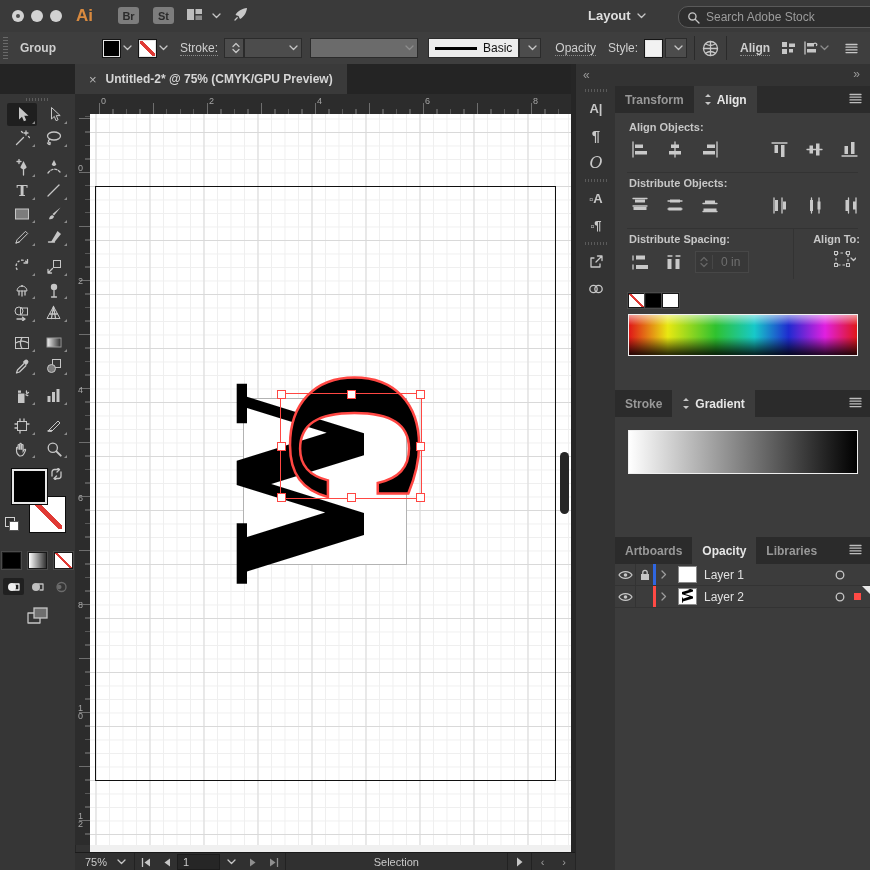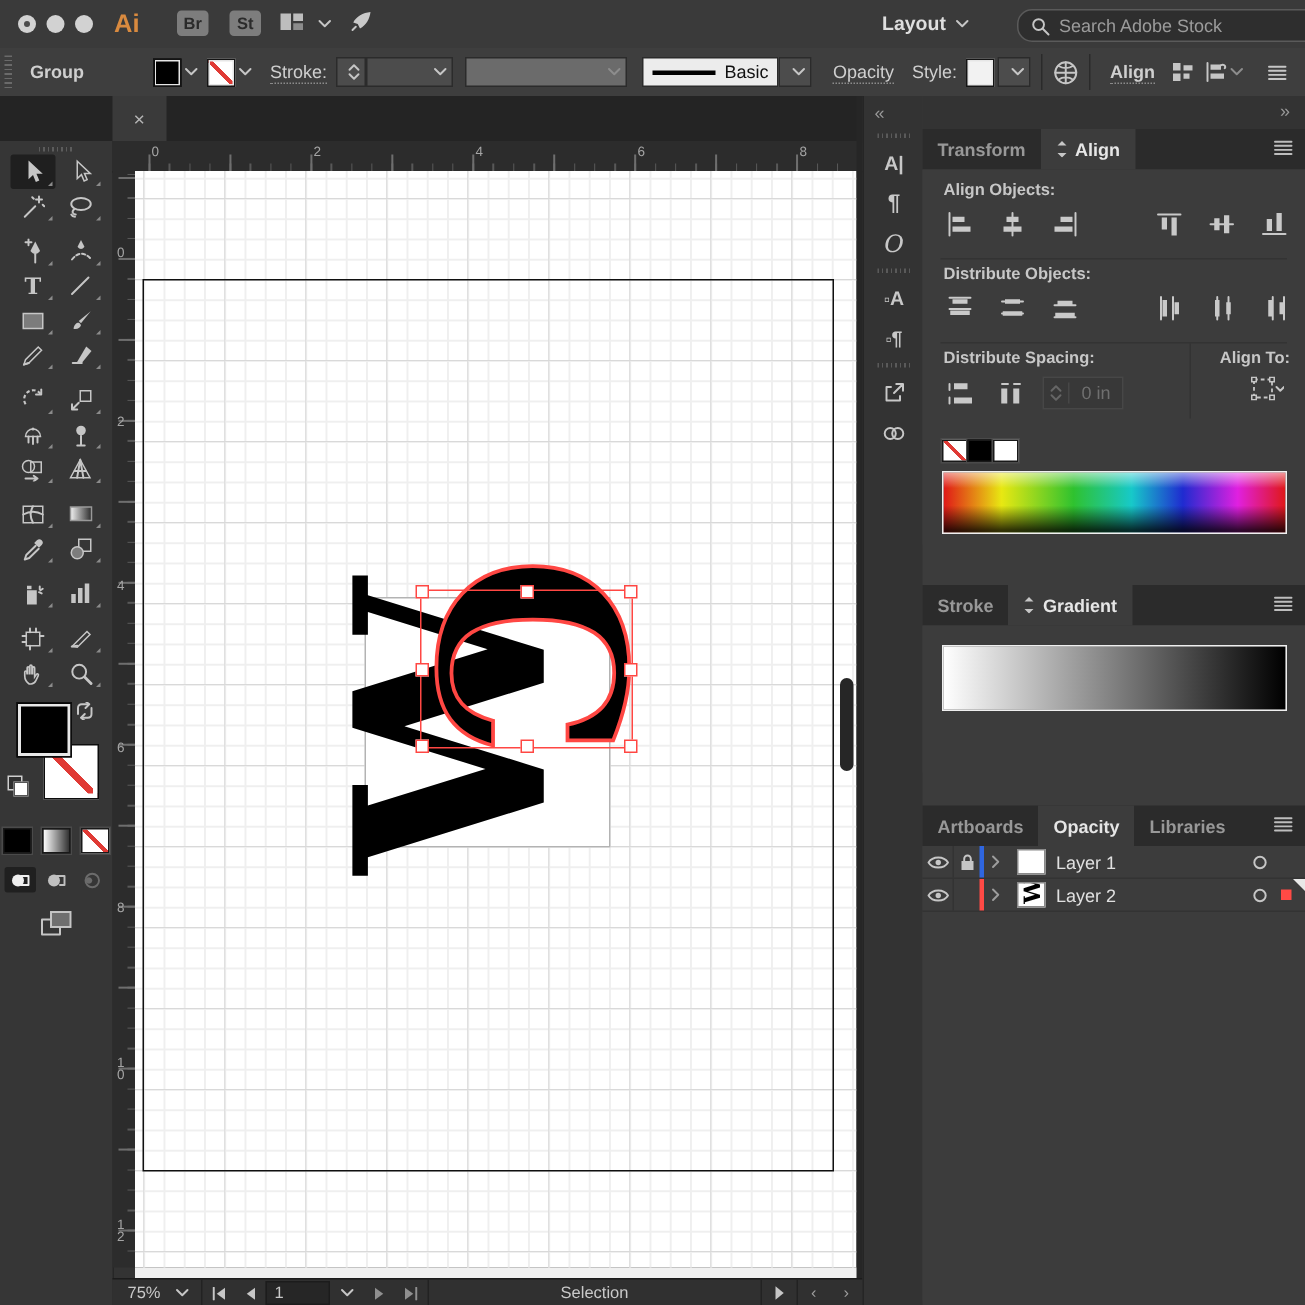--- a/index.html
+++ b/index.html
@@ -265,20 +265,21 @@
     <span class="ic" style="margin-right:12px">
         <svg width="13" height="11" viewBox="0 0 13 11">
           <path d="M1 1.5h11M1 4.2h11M1 6.9h11M1 9.6h11" stroke="currentColor" fill="none" stroke-width="1.3" stroke-linecap="round" stroke-linejoin="round"></path>
         </svg>
       </span>
   </div>
 
   <div class="tabbar">
     <div class="doctab">
       <span class="x">×</span>
+      <span style="font-weight:bold">Untitled-2* @ 75% (CMYK/GPU Preview)</span>
     </div>
   </div>
 
   <div class="toolbar">
     <div class="tb-grip"></div>
     <div class="toolgrid" id="toolgrid">
         <div class="tool active">
           <span class="ic">
             <svg width="16" height="17" viewBox="0 0 16 17">
               <path d="M5 1v12.5l3-2.8 1.9 4.6 2.3-1-1.9-4.5h4.2z" fill="currentColor"></path>

